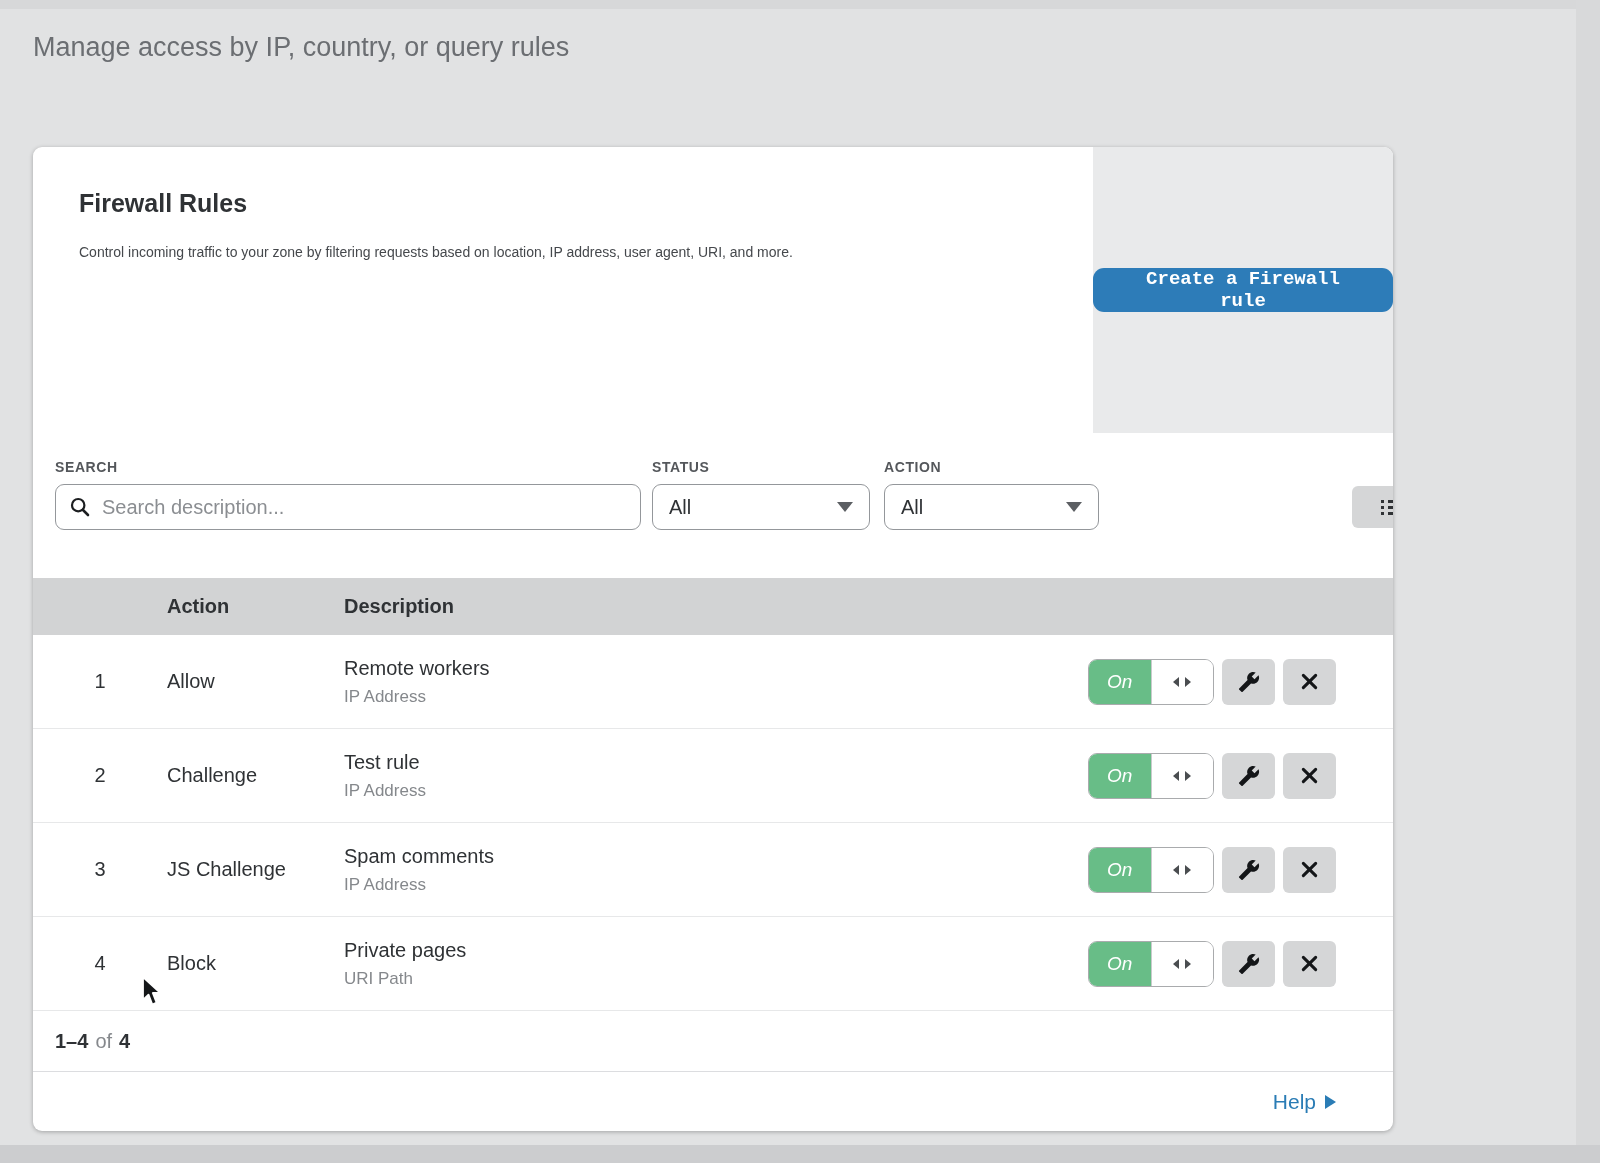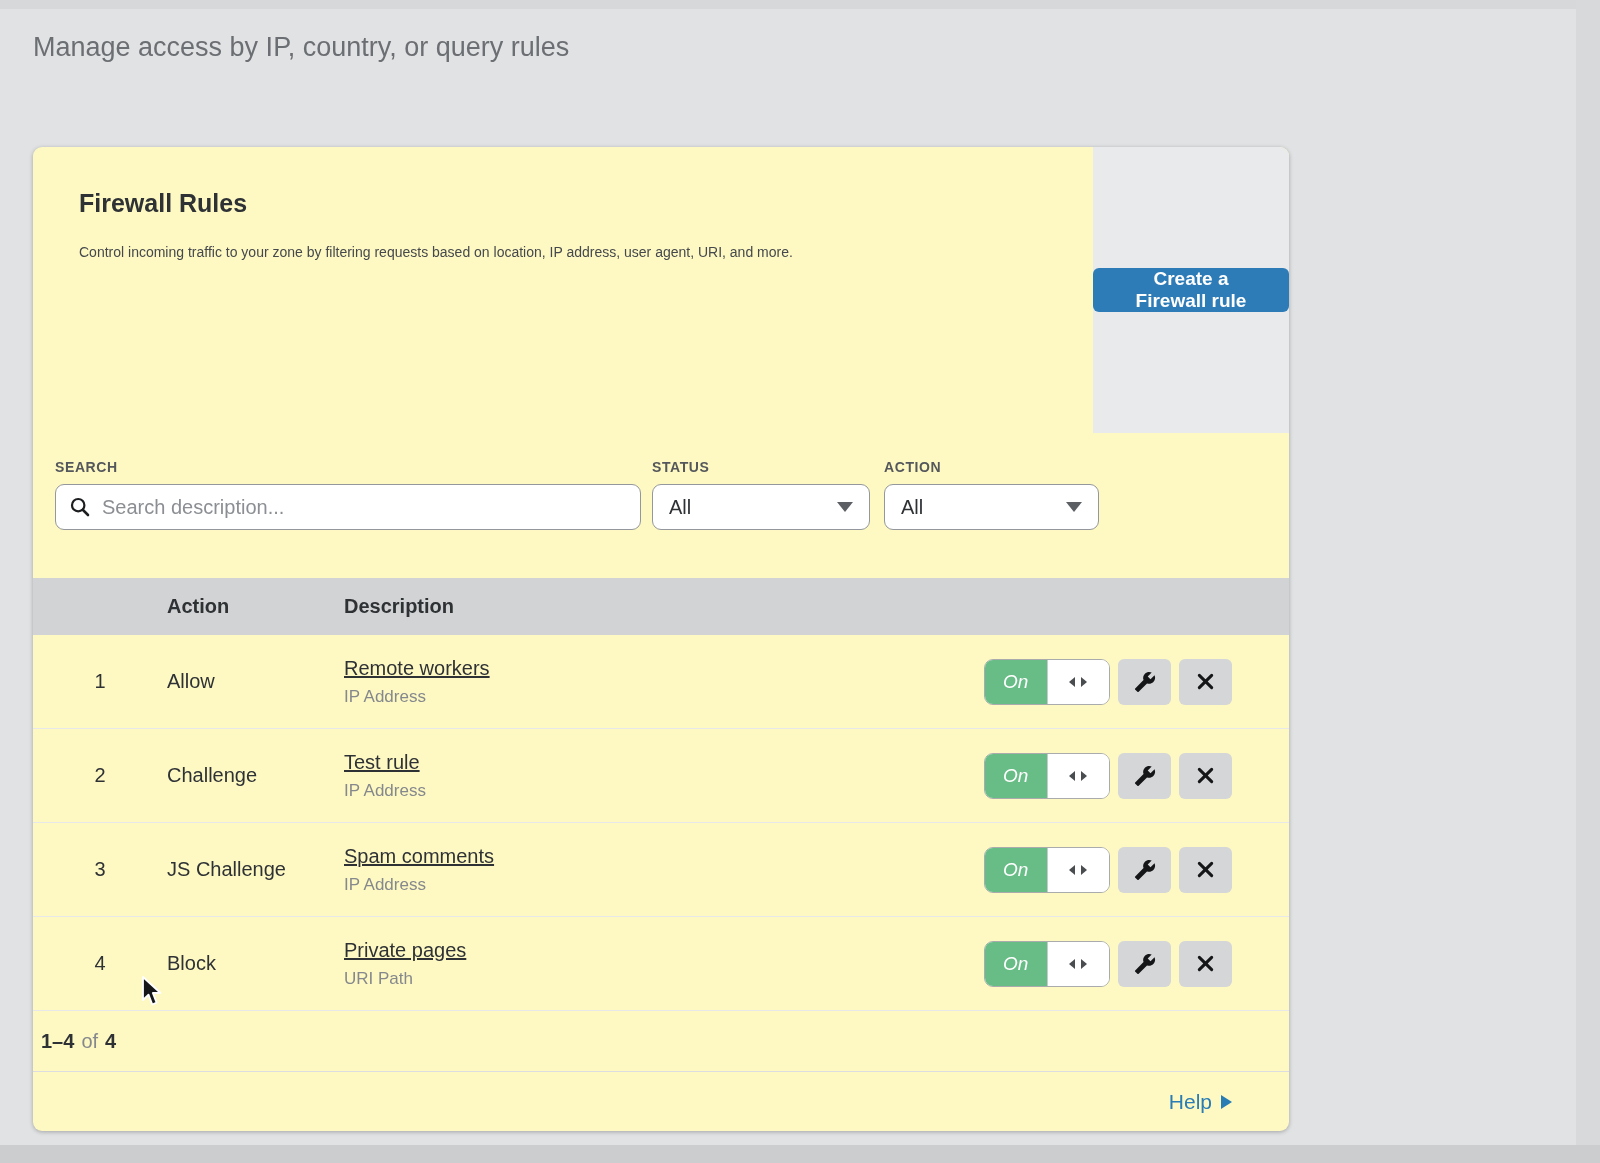--- a/index.html
+++ b/index.html
@@ -13,37 +13,37 @@
   .bottom-band{position:absolute;bottom:0;left:0;right:0;height:18px;background:#cccdcf;}
   .right-band{position:absolute;top:0;right:0;bottom:0;width:24px;background:#d8d9da;}
 
   
   .page-header{position:absolute;left:33px;top:8px;}
   .page-title{font-size:38px;font-weight:400;color:#35383b;margin:0;letter-spacing:.2px;}
   .page-subtitle{font-size:27px;font-weight:400;color:#6b6e72;margin:24px 0 0 0;}
 
   
   .card{
-    position:absolute;left:33px;top:147px;width:1256px;height:984px;
-    background:#fef9c3;border-radius:9px;
+    position:absolute;left:33px;top:147px;width:1360px;height:984px;
+    background:#ffffff;border-radius:9px;
     box-shadow:0 1px 4px rgba(0,0,0,.28);
     overflow:hidden;
   }
 
   
   .card-top{display:flex;height:286px;}
   .card-top-left{width:1060px;box-sizing:border-box;padding:42px 40px 0 46px;}
   .card-top-right{flex:1;background:#e9eaeb;display:flex;align-items:center;justify-content:center;}
   .card-heading{font-size:25px;font-weight:700;color:#2f3235;margin:0 0 22px 0;}
   .card-desc{font-size:14px;color:#45484c;line-height:1.8;margin:0 0 34px 0;max-width:950px;}
   .card-usage{font-size:20px;font-weight:700;color:#2f3235;margin:0;}
   .create-btn{
-    background:#2d7cb8;color:#fff;border:none;border-radius:6px;
+    background:#2d7cb8;color:#fff;border:none;border-radius:11px;
     font-size:19px;font-weight:700;padding:0 26px;height:44px;
-    font-family:Liberation Sans, sans-serif;cursor:pointer;
+    font-family:Liberation Mono, monospace;cursor:pointer;
   }
 
   
   .filter-row{position:relative;height:145px;}
   .filter-label{
     position:absolute;top:26px;font-size:14px;font-weight:700;
     color:#54575b;letter-spacing:.6px;
   }
   .control{
     position:absolute;top:51px;height:46px;box-sizing:border-box;
@@ -74,21 +74,21 @@
 
   
   .table-header{
     height:57px;background:#d2d3d4;display:flex;align-items:center;
     font-size:20px;font-weight:700;color:#2f3235;
   }
   .col-num{width:134px;text-align:center;font-size:20px;}
   .col-action{width:177px;font-size:20px;}
   .col-desc{flex:1;}
   .rule-row{height:94px;display:flex;align-items:center;position:relative;border-bottom:1px solid #e7e8e9;box-sizing:border-box;}
-  .desc-title{font-size:20px;color:#2f3235;text-decoration:underline;}
+  .desc-title{font-size:20px;color:#2f3235;}
   .desc-sub{font-size:17px;color:#85888c;margin-top:7px;}
   .row-controls{position:absolute;right:57px;top:50%;transform:translateY(-50%);display:flex;align-items:flex-start;gap:8px;font-style:italic;}
   .toggle{
     width:126px;height:46px;border-radius:9px;display:flex;overflow:hidden;
     border:1px solid #a9abad;box-sizing:border-box;cursor:pointer;background:#fff;
   }
   .toggle-on{
     width:50%;background:#68bd87;color:#fff;font-size:19px;
     display:flex;align-items:center;justify-content:center;
   }
@@ -96,21 +96,21 @@
     width:50%;background:#fff;border-left:1px solid #c9cacc;
     display:flex;align-items:center;justify-content:center;
   }
   .icon-btn{
     width:53px;height:46px;background:#d5d6d7;border:none;border-radius:6px;
     display:flex;align-items:center;justify-content:center;cursor:pointer;
   }
 
   
   .table-footer{
-    height:61px;display:flex;align-items:center;padding-left:8px;
+    height:61px;display:flex;align-items:center;padding-left:22px;
     font-size:20px;border-bottom:1px solid #dcdde0;box-sizing:border-box;
   }
   .range-strong{font-weight:700;color:#2f3235;}
   .range-of{color:#85888c;margin:0 7px;}
   .help-row{height:59px;display:flex;align-items:center;justify-content:flex-end;padding-right:57px;}
   .help-link{display:flex;align-items:center;gap:9px;color:#2a7cb5;font-size:21px;text-decoration:none;cursor:pointer;}
 
   .mouse-cursor{position:absolute;left:141px;top:976px;z-index:50;pointer-events:none;}
 </style>
 </head>

